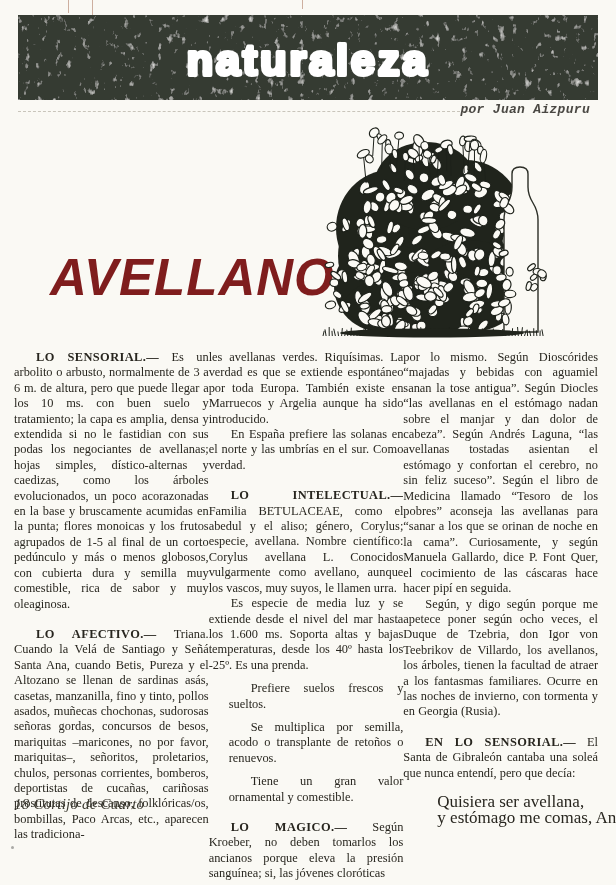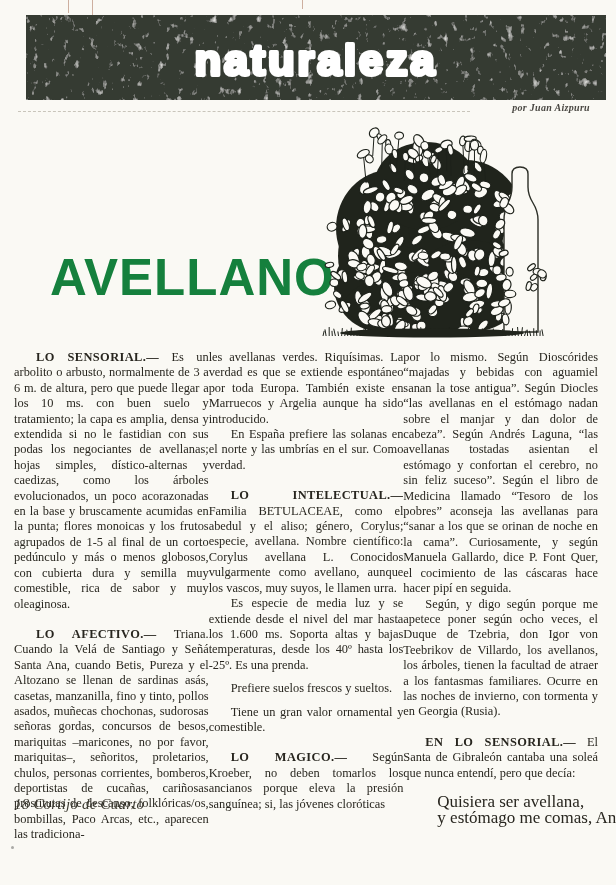--- a/index.html
+++ b/index.html
@@ -2,50 +2,50 @@
 <html><head>
 <meta charset="utf-8">
 <style>
   html,body{margin:0;padding:0;background:#e8e6e0;}
   .page{
     position:relative;width:616px;height:885px;margin:0 auto;
     background:#faf9f4;overflow:hidden;
     font-family:"Liberation Serif",serif;color:#28261f;
   }
   
-  .banner{position:absolute;left:18px;top:15px;width:580px;height:85px;margin-left:8px;}
+  .banner{position:absolute;left:18px;top:15px;width:580px;height:85px;}
   .banner svg{display:block;}
   
   .rule-dashed{position:absolute;left:18px;top:111px;width:452px;border-top:1px dashed #c9c5bb;}
   .byline{
     position:absolute;right:26px;top:102px;
-    font-family:Liberation Serif, serif;font-style:italic;font-weight:bold;
-    font-size:10px;color:#4a4843;letter-spacing:.3px;
+    font-family:Liberation Mono, monospace;font-style:italic;font-weight:bold;
+    font-size:13px;color:#4a4843;letter-spacing:.3px;
   }
   
   .title{
     position:absolute;left:50px;top:248px;
-    font-family:"Liberation Sans",sans-serif;font-weight:bold;
-    font-size:51px;letter-spacing:1px;color:#15803d;
+    font-family:"Liberation Sans",sans-serif;font-style:italic;font-weight:bold;
+    font-size:51px;letter-spacing:1px;color:#7f1d1d;
   }
   
   .illus{position:absolute;left:320px;top:124px;width:232px;height:226px;}
   
   .cols{
     position:absolute;left:14px;top:350px;width:584px;
     display:flex;font-family:Liberation Serif, serif;
   }
   .col{flex:1 1 0;min-width:0;}
   .col p{
     margin:0;font-size:12.4px;line-height:15.4px;text-align:justify;
     text-indent:22px;color:#28261f;
   }
   .col p.noind{text-indent:0;}
   .col p.sect{margin-top:15px;}
-  .col p.gap{margin-top:8px;}
+  .col p.gap{margin-top:8px;margin-left:20px;}
   .hd{font-weight:bold;letter-spacing:.4px;}
   .verse{margin-top:13px;padding-left:34px;font-size:17px;line-height:16.5px;}
   .verse div{white-space:nowrap;}
   
   .footer{
     position:absolute;left:14px;top:796px;font-style:italic;
     font-size:15px;color:#3a382f;letter-spacing:.2px;
   }
   .footer .pgnum{margin-right:4px;}
   
@@ -482,20 +482,21 @@
       <p><span class="hd">LO SENSORIAL.—</span> <span>Es un arbolito o arbusto, normalmente de 3 a 6 m. de altura, pero que puede llegar a los 10 ms. con buen suelo y tratamiento; la capa es amplia, densa y extendida si no le fastidian con sus podas los negociantes de avellanas; hojas simples, dístico-alternas y caedizas, como los árboles evolucionados, un poco acorazonadas en la base y bruscamente acumidas en la punta; flores monoicas y los frutos agrupados de 1-5 al final de un corto pedúnculo y más o menos globosos, con cubierta dura y semilla muy comestible, rica de sabor y muy oleaginosa.</span></p>
       <p class="sect"><span class="hd">LO AFECTIVO.—</span> <span>Triana. Cuando la Velá de Santiago y Señá Santa Ana, cuando Betis, Pureza y el Altozano se llenan de sardinas asás, casetas, manzanilla, fino y tinto, pollos asados, muñecas chochonas, sudorosas señoras gordas, concursos de besos, mariquitas –maricones, no por favor, mariquitas–, señoritos, proletarios, chulos, personas corrientes, bomberos, deportistas de cucañas, cariñosas prostitutas de descanso, folklóricas/os, bombillas, Paco Arcas, etc., aparecen las tradiciona-</span></p>
     </div>
 
     <div class="col">
       <p class="noind"><span>les avellanas verdes. Riquísimas. La verdad es que se extiende espontáneo por toda Europa. También existe en Marruecos y Argelia aunque ha sido introducido.</span></p>
       <p><span>En España prefiere las solanas en el norte y las umbrías en el sur. Como verdad.</span></p>
       <p class="sect"><span class="hd">LO INTELECTUAL.—</span> <span>Familia BETULACEAE, como el abedul y el aliso; género, Corylus; especie, avellana. Nombre científico: Corylus avellana L. Conocidos vulgarmente como avellano, aunque los vascos, muy suyos, le llamen urra.</span></p>
       <p><span>Es especie de media luz y se extiende desde el nivel del mar hasta los 1.600 ms. Soporta altas y bajas temperaturas, desde los 40º hasta los -25º. Es una prenda.</span></p>
       <p class="gap"><span>Prefiere suelos frescos y sueltos.</span></p>
+      <p class="gap"><span>Se multiplica por semilla, acodo o transplante de retoños o renuevos.</span></p>
       <p class="gap"><span>Tiene un gran valor ornamental y comestible.</span></p>
       <p class="sect"><span class="hd">LO MAGICO.—</span> <span>Según Kroeber, no deben tomarlos los ancianos porque eleva la presión sanguínea; si, las jóvenes cloróticas</span></p>
     </div>
 
     <div class="col">
       <p class="noind"><span>por lo mismo. Según Dioscórides “majadas y bebidas con aguamiel sanan la tose antigua”. Según Diocles “las avellanas en el estómago nadan sobre el manjar y dan dolor de cabeza”. Según Andrés Laguna, “las avellanas tostadas asientan el estómago y confortan el cerebro, no sin feliz suceso”. Según el libro de Medicina llamado “Tesoro de los pobres” aconseja las avellanas para “sanar a los que se orinan de noche en la cama”. Curiosamente, y según Manuela Gallardo, dice P. Font Quer, el cocimiento de las cáscaras hace hacer pipí en seguida.</span></p>
       <p><span>Según, y digo según porque me apetece poner según ocho veces, el Duque de Tzebria, don Igor von Teebrikov de Villardo, los avellanos, los árboles, tienen la facultad de atraer a los fantasmas familiares. Ocurre en las noches de invierno, con tormenta y en Georgia (Rusia).</span></p>
       <p class="sect"><span class="hd">EN LO SENSORIAL.—</span> <span>El Santa de Gibraleón cantaba una soleá que nunca entendí, pero que decía:</span></p>
       <div class="verse">
         <div>Quisiera ser avellana,</div>

